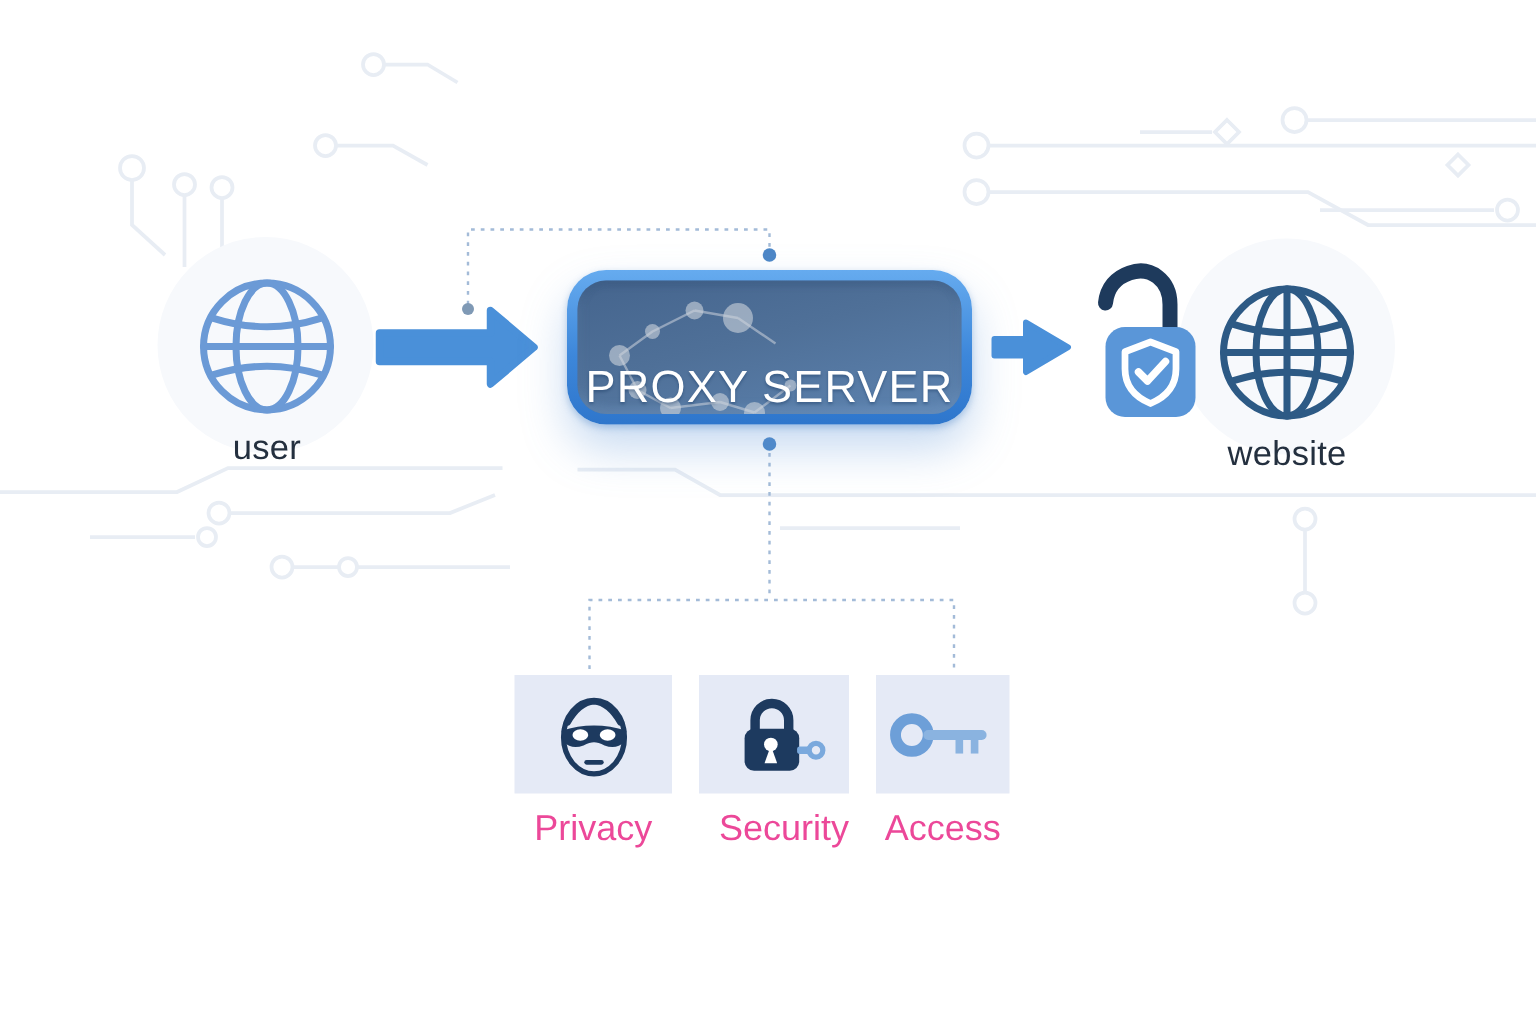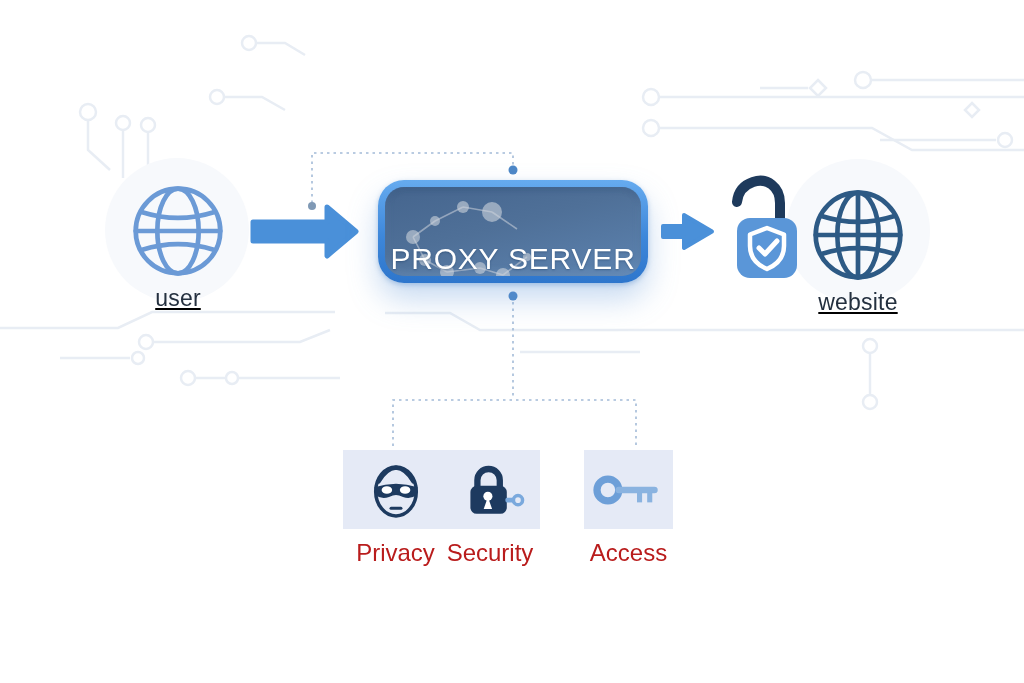--- a/index.html
+++ b/index.html
@@ -14,21 +14,20 @@
   .layer {
     position: absolute;
     left: 0; top: 0;
     width: 1024px; height: 683px;
     pointer-events: none;
   }
   .node {
     position: absolute;
     width: 96px;
     text-align: center;
-    text-decoration: underline;
   }
   .node svg.globe { width: 94px; height: 94px; display: block; margin: 0 auto; }
   .node-label {
     margin-top: 7px;
     font-size: 23px;
     color: #24303f;
     letter-spacing: 0.2px;
   }
   .arrow-svg { position: absolute; }
   .proxy-box {
@@ -77,21 +76,21 @@
     height: 79px;
     background: #e5eaf6;
     display: flex;
     align-items: center;
     justify-content: center;
   }
   .feature-label {
     margin-top: 10px;
     font-size: 24px;
     font-weight: 500;
-    color: #b91c1c;
+    color: #ec4899;
   }
 </style>
 </head>
 <body>
 
 <div class="canvas">
 
   <svg class="layer" viewBox="0 0 1024 683">
     <g stroke="#e8edf4" stroke-width="2.5" fill="none">
 
@@ -226,21 +225,21 @@
           <path d="M 43 76 H 57" stroke-width="4.5"></path>
         </g>
         <path d="M 19 46 Q 50 36 81 46 L 79 57 Q 71 64 60 60 Q 54 57 50 57 Q 46 57 40 60 Q 29 64 21 57 Z" fill="#1d3a5f"></path>
         <ellipse cx="37" cy="50" rx="7.5" ry="5.5" fill="#ffffff"></ellipse>
         <ellipse cx="63" cy="50" rx="7.5" ry="5.5" fill="#ffffff"></ellipse>
       </svg>
     </div>
     <div class="feature-label">Privacy</div>
   </div>
 
-  <div class="feature" style="left:440px; width:100px;">
+  <div class="feature" style="left:466px; width:100px;text-align:right;">
     <div class="feature-box">
       <svg width="74" height="70" viewBox="0 0 104 100">
         <path d="M 34 46 V 36 a 16 16 0 0 1 32 0 V 46" stroke="#1d3a5f" stroke-width="9" fill="none"></path>
         <rect x="24" y="44" width="52" height="40" rx="9" fill="#1d3a5f"></rect>
         <circle cx="49" cy="59" r="6.5" fill="#ffffff"></circle>
         <path d="M 49 60 L 43 77 H 55 Z" fill="#ffffff"></path>
         <g fill="#7aa9dd">
           <rect x="74" y="61" width="13" height="7" rx="2.5"></rect>
           <circle cx="92" cy="64.5" r="6.5" fill="none" stroke="#7aa9dd" stroke-width="5"></circle>
         </g>

